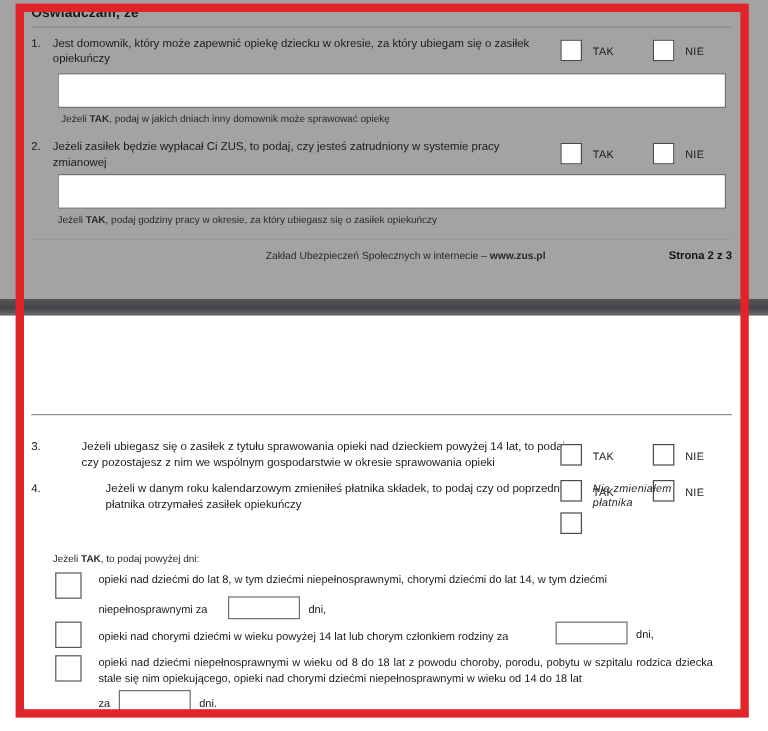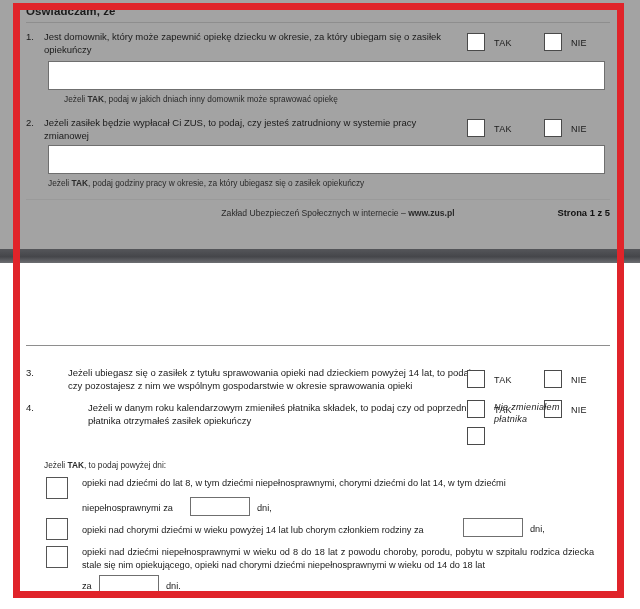--- a/index.html
+++ b/index.html
@@ -199,37 +199,37 @@
     <div class="q-num" style="left:26px; top:31px;">1.</div>
     <div class="q-text" style="left:44px; top:31px; width:410px;">Jest domownik, który może zapewnić opiekę dziecku w okresie, za który ubiegam się o zasiłek opiekuńczy</div>
 
     <div class="cbox" style="left:467px; top:33px;"></div>
     <div class="cb-label" style="left:494px; top:38px;">TAK</div>
     <div class="cbox" style="left:544px; top:33px;"></div>
     <div class="cb-label" style="left:571px; top:38px;">NIE</div>
 
     <div class="text-box" style="left:48px; top:61px; width:557px; height:29px;"></div>
 
-    <div class="hint" style="left:64px; top:94px;"><span>Jeżeli </span><b>TAK</b><span>, podaj w jakich dniach inny domownik może sprawować opiekę</span></div>
+    <div class="hint" style="left:51px; top:94px;"><span>Jeżeli </span><b>TAK</b><span>, podaj w jakich dniach inny domownik może sprawować opiekę</span></div>
 
     <div class="q-num" style="left:26px; top:117px;">2.</div>
     <div class="q-text" style="left:44px; top:117px; width:410px;">Jeżeli zasiłek będzie wypłacał Ci ZUS, to podaj, czy jesteś zatrudniony w systemie pracy zmianowej</div>
 
     <div class="cbox" style="left:467px; top:119px;"></div>
     <div class="cb-label" style="left:494px; top:124px;">TAK</div>
     <div class="cbox" style="left:544px; top:119px;"></div>
     <div class="cb-label" style="left:571px; top:124px;">NIE</div>
 
     <div class="text-box" style="left:48px; top:145px; width:557px; height:29px;"></div>
 
     <div class="hint" style="left:48px; top:178px;"><span>Jeżeli </span><b>TAK</b><span>, podaj godziny pracy w okresie, za który ubiegasz się o zasiłek opiekuńczy</span></div>
 
     <div class="rule footer-rule"></div>
     <div class="footer-center"><span>Zakład Ubezpieczeń Społecznych w internecie – </span><b>www.zus.pl</b></div>
-    <div class="footer-page">Strona 1 z 5</div>
+    <div class="footer-page">Strona 2 z 3</div>
   </div>
 
   <div class="page-gap"></div>
 
   <div class="frag-bottom"></div>
 
   <div class="doc-code">Z-15A</div>
   <div class="rule mid-rule" style="z-index:2;"></div>
 
   <div class="q-num" style="left:26px; top:367px; z-index:2;">3.</div>

